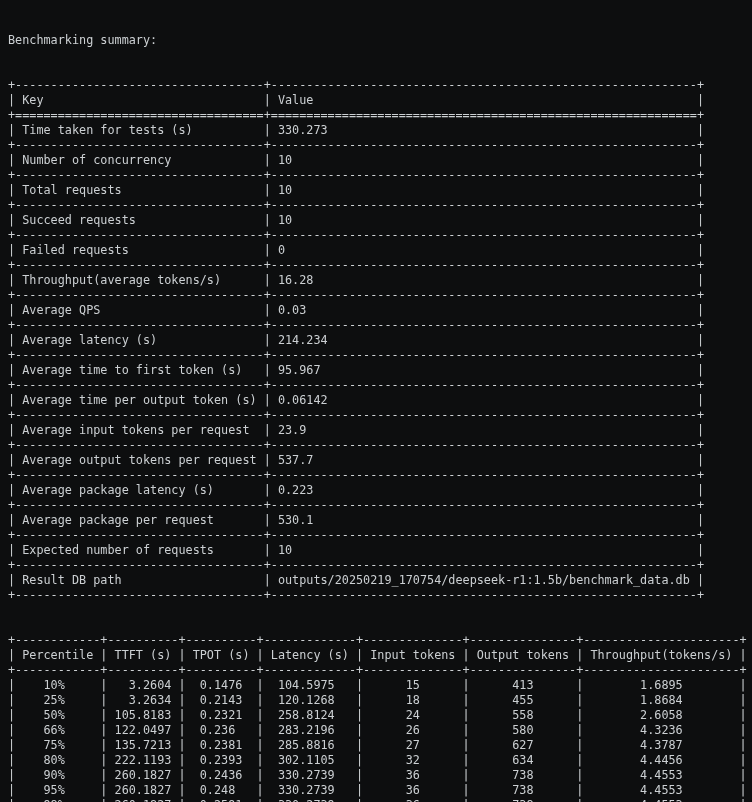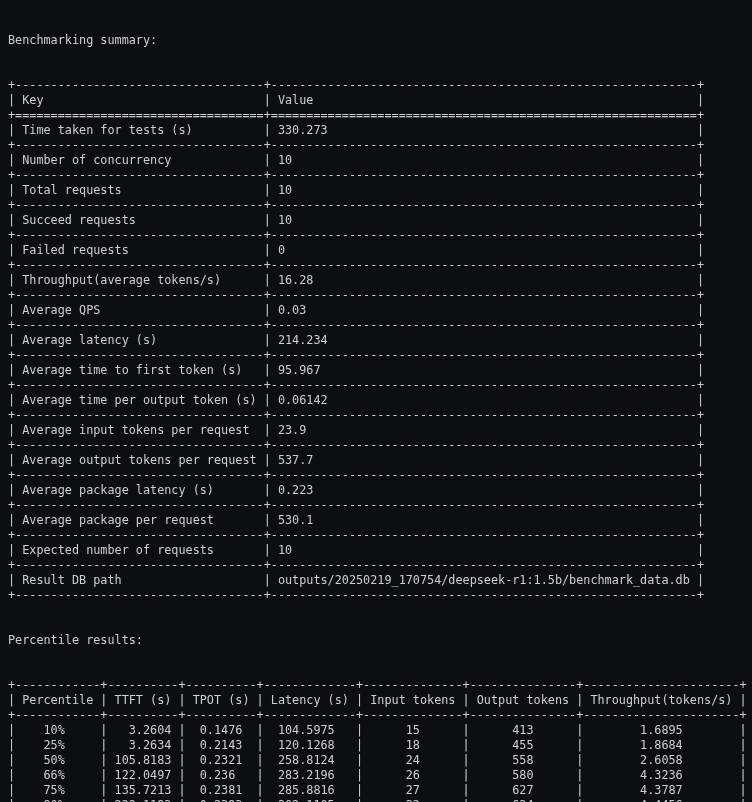--- a/index.html
+++ b/index.html
@@ -65,21 +65,20 @@
 | Average output tokens per request | 537.7                                                      |
 +-----------------------------------+------------------------------------------------------------+
 | Average package latency (s)       | 0.223                                                      |
 +-----------------------------------+------------------------------------------------------------+
 | Average package per request       | 530.1                                                      |
 +-----------------------------------+------------------------------------------------------------+
 | Expected number of requests       | 10                                                         |
 +-----------------------------------+------------------------------------------------------------+
 | Result DB path                    | outputs/20250219_170754/deepseek-r1:1.5b/benchmark_data.db |
 +-----------------------------------+------------------------------------------------------------+</pre>
-  <div class="line">Percentile results:</div>
   <pre>+------------+----------+----------+-------------+--------------+---------------+----------------------+
 | Percentile | TTFT (s) | TPOT (s) | Latency (s) | Input tokens | Output tokens | Throughput(tokens/s) |
 +------------+----------+----------+-------------+--------------+---------------+----------------------+
 |    10%     |   3.2604 |  0.1476  |  104.5975   |      15      |      413      |        1.6895        |
 |    25%     |   3.2634 |  0.2143  |  120.1268   |      18      |      455      |        1.8684        |
 |    50%     | 105.8183 |  0.2321  |  258.8124   |      24      |      558      |        2.6058        |
 |    66%     | 122.0497 |  0.236   |  283.2196   |      26      |      580      |        4.3236        |
 |    75%     | 135.7213 |  0.2381  |  285.8816   |      27      |      627      |        4.3787        |
 |    80%     | 222.1193 |  0.2393  |  302.1105   |      32      |      634      |        4.4456        |
 |    90%     | 260.1827 |  0.2436  |  330.2739   |      36      |      738      |        4.4553        |

